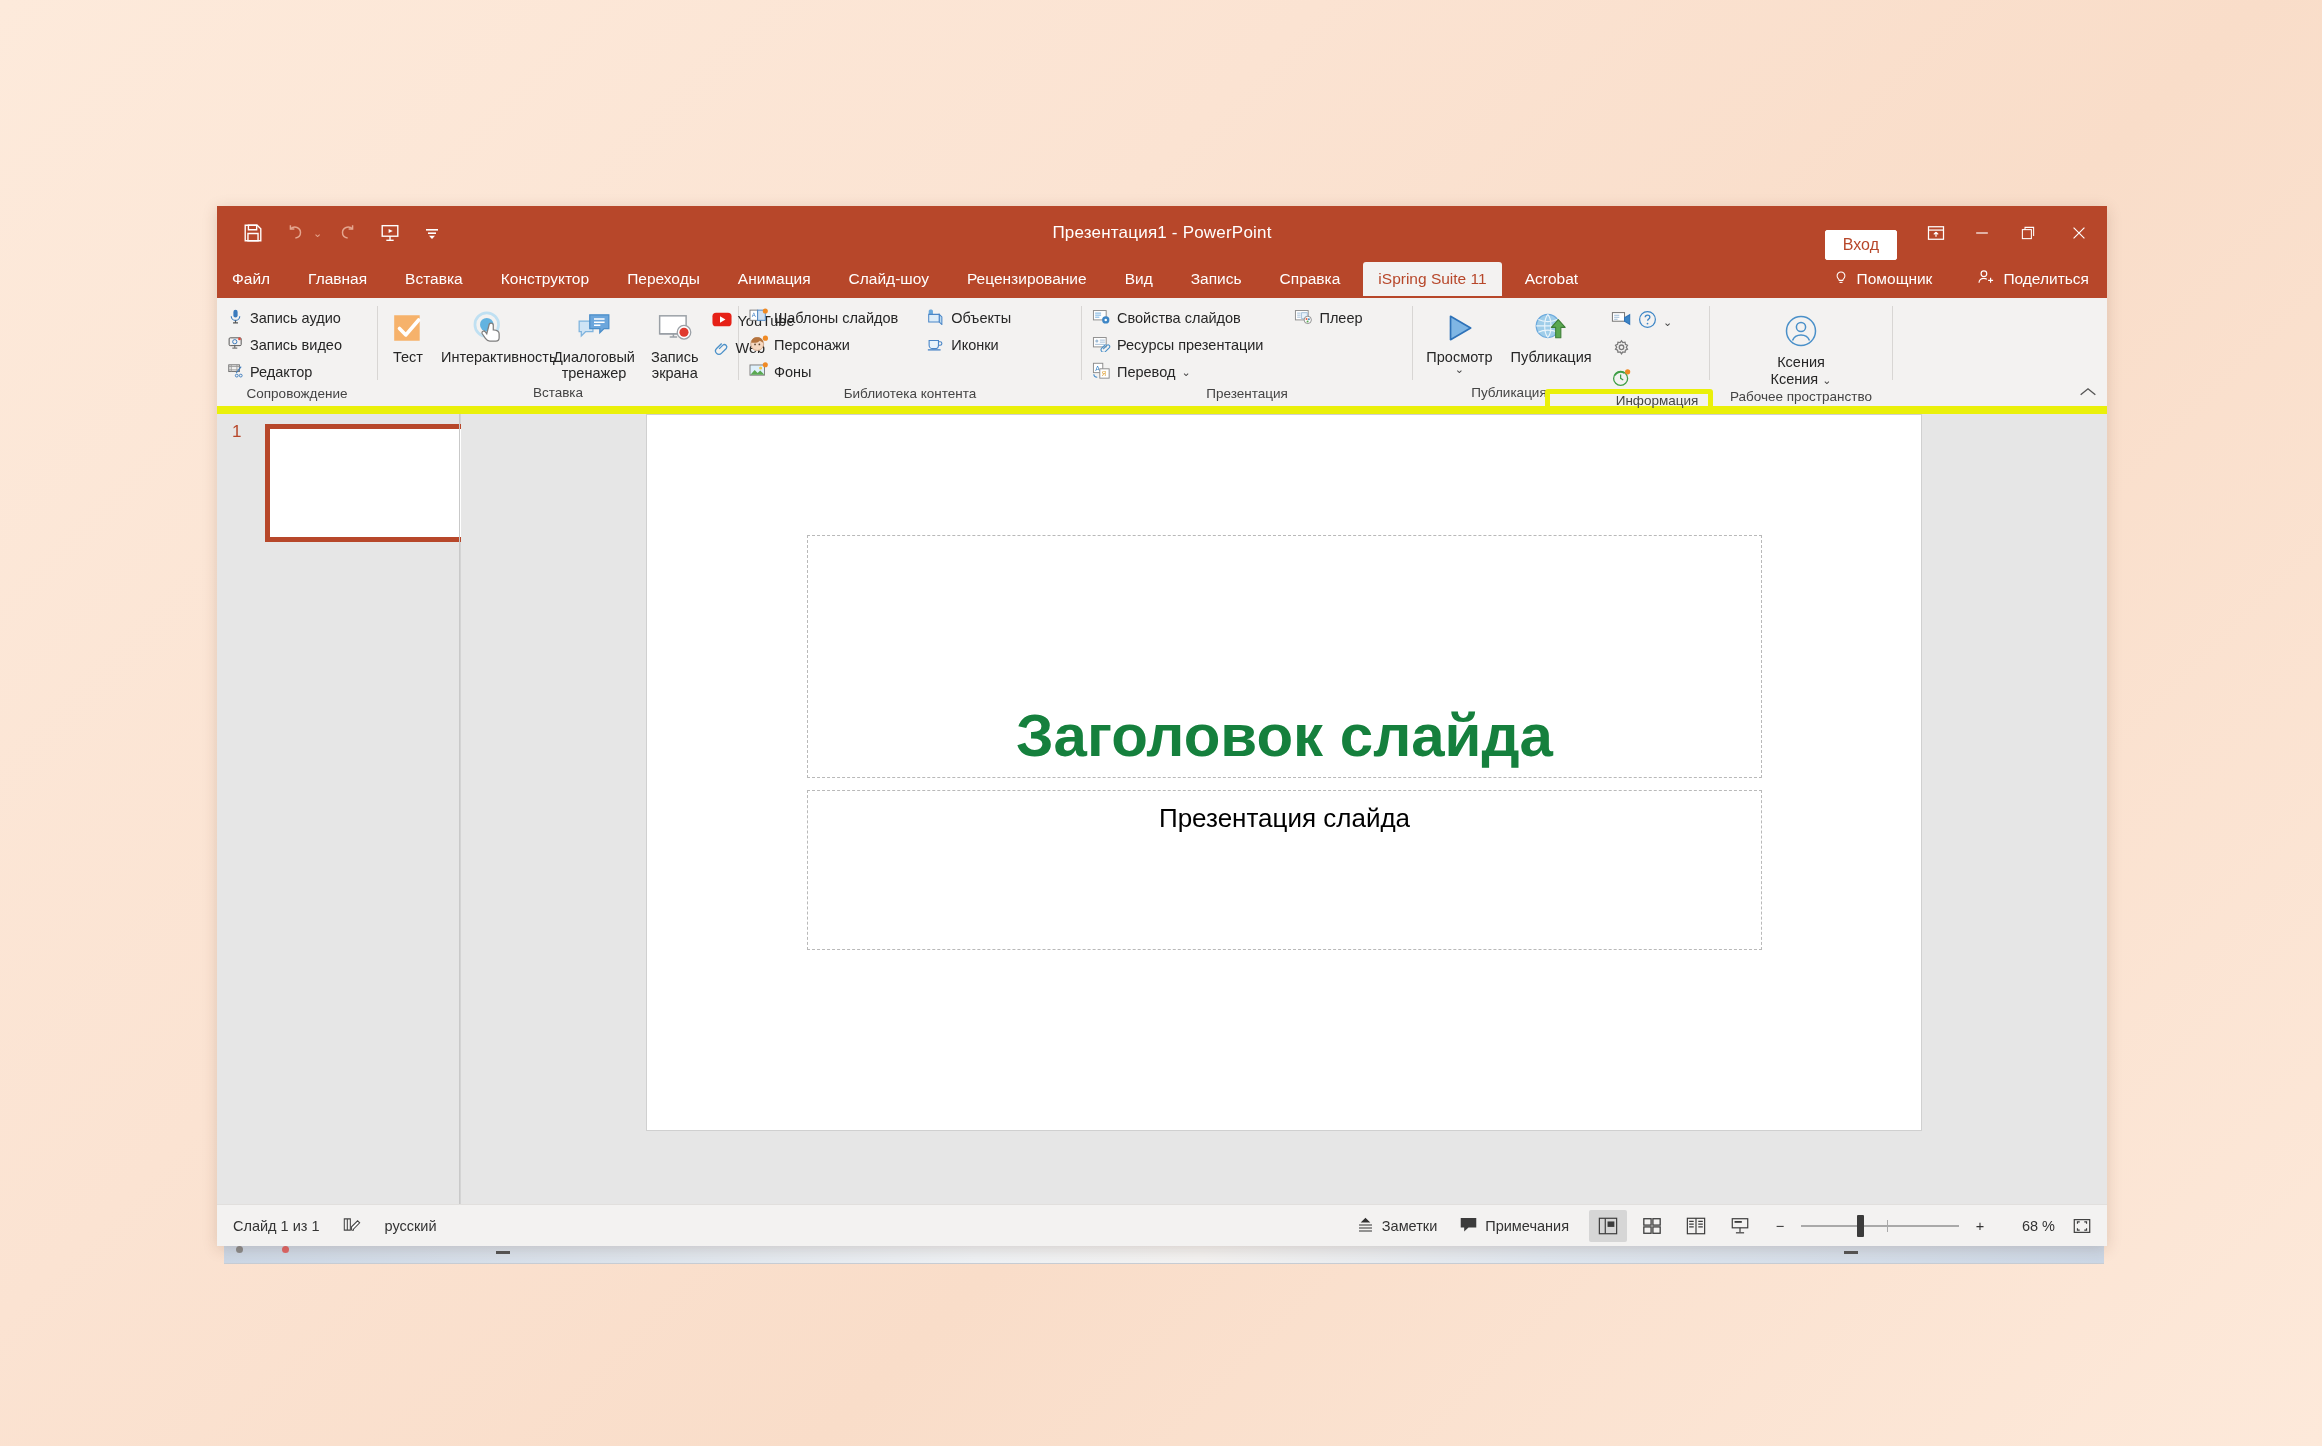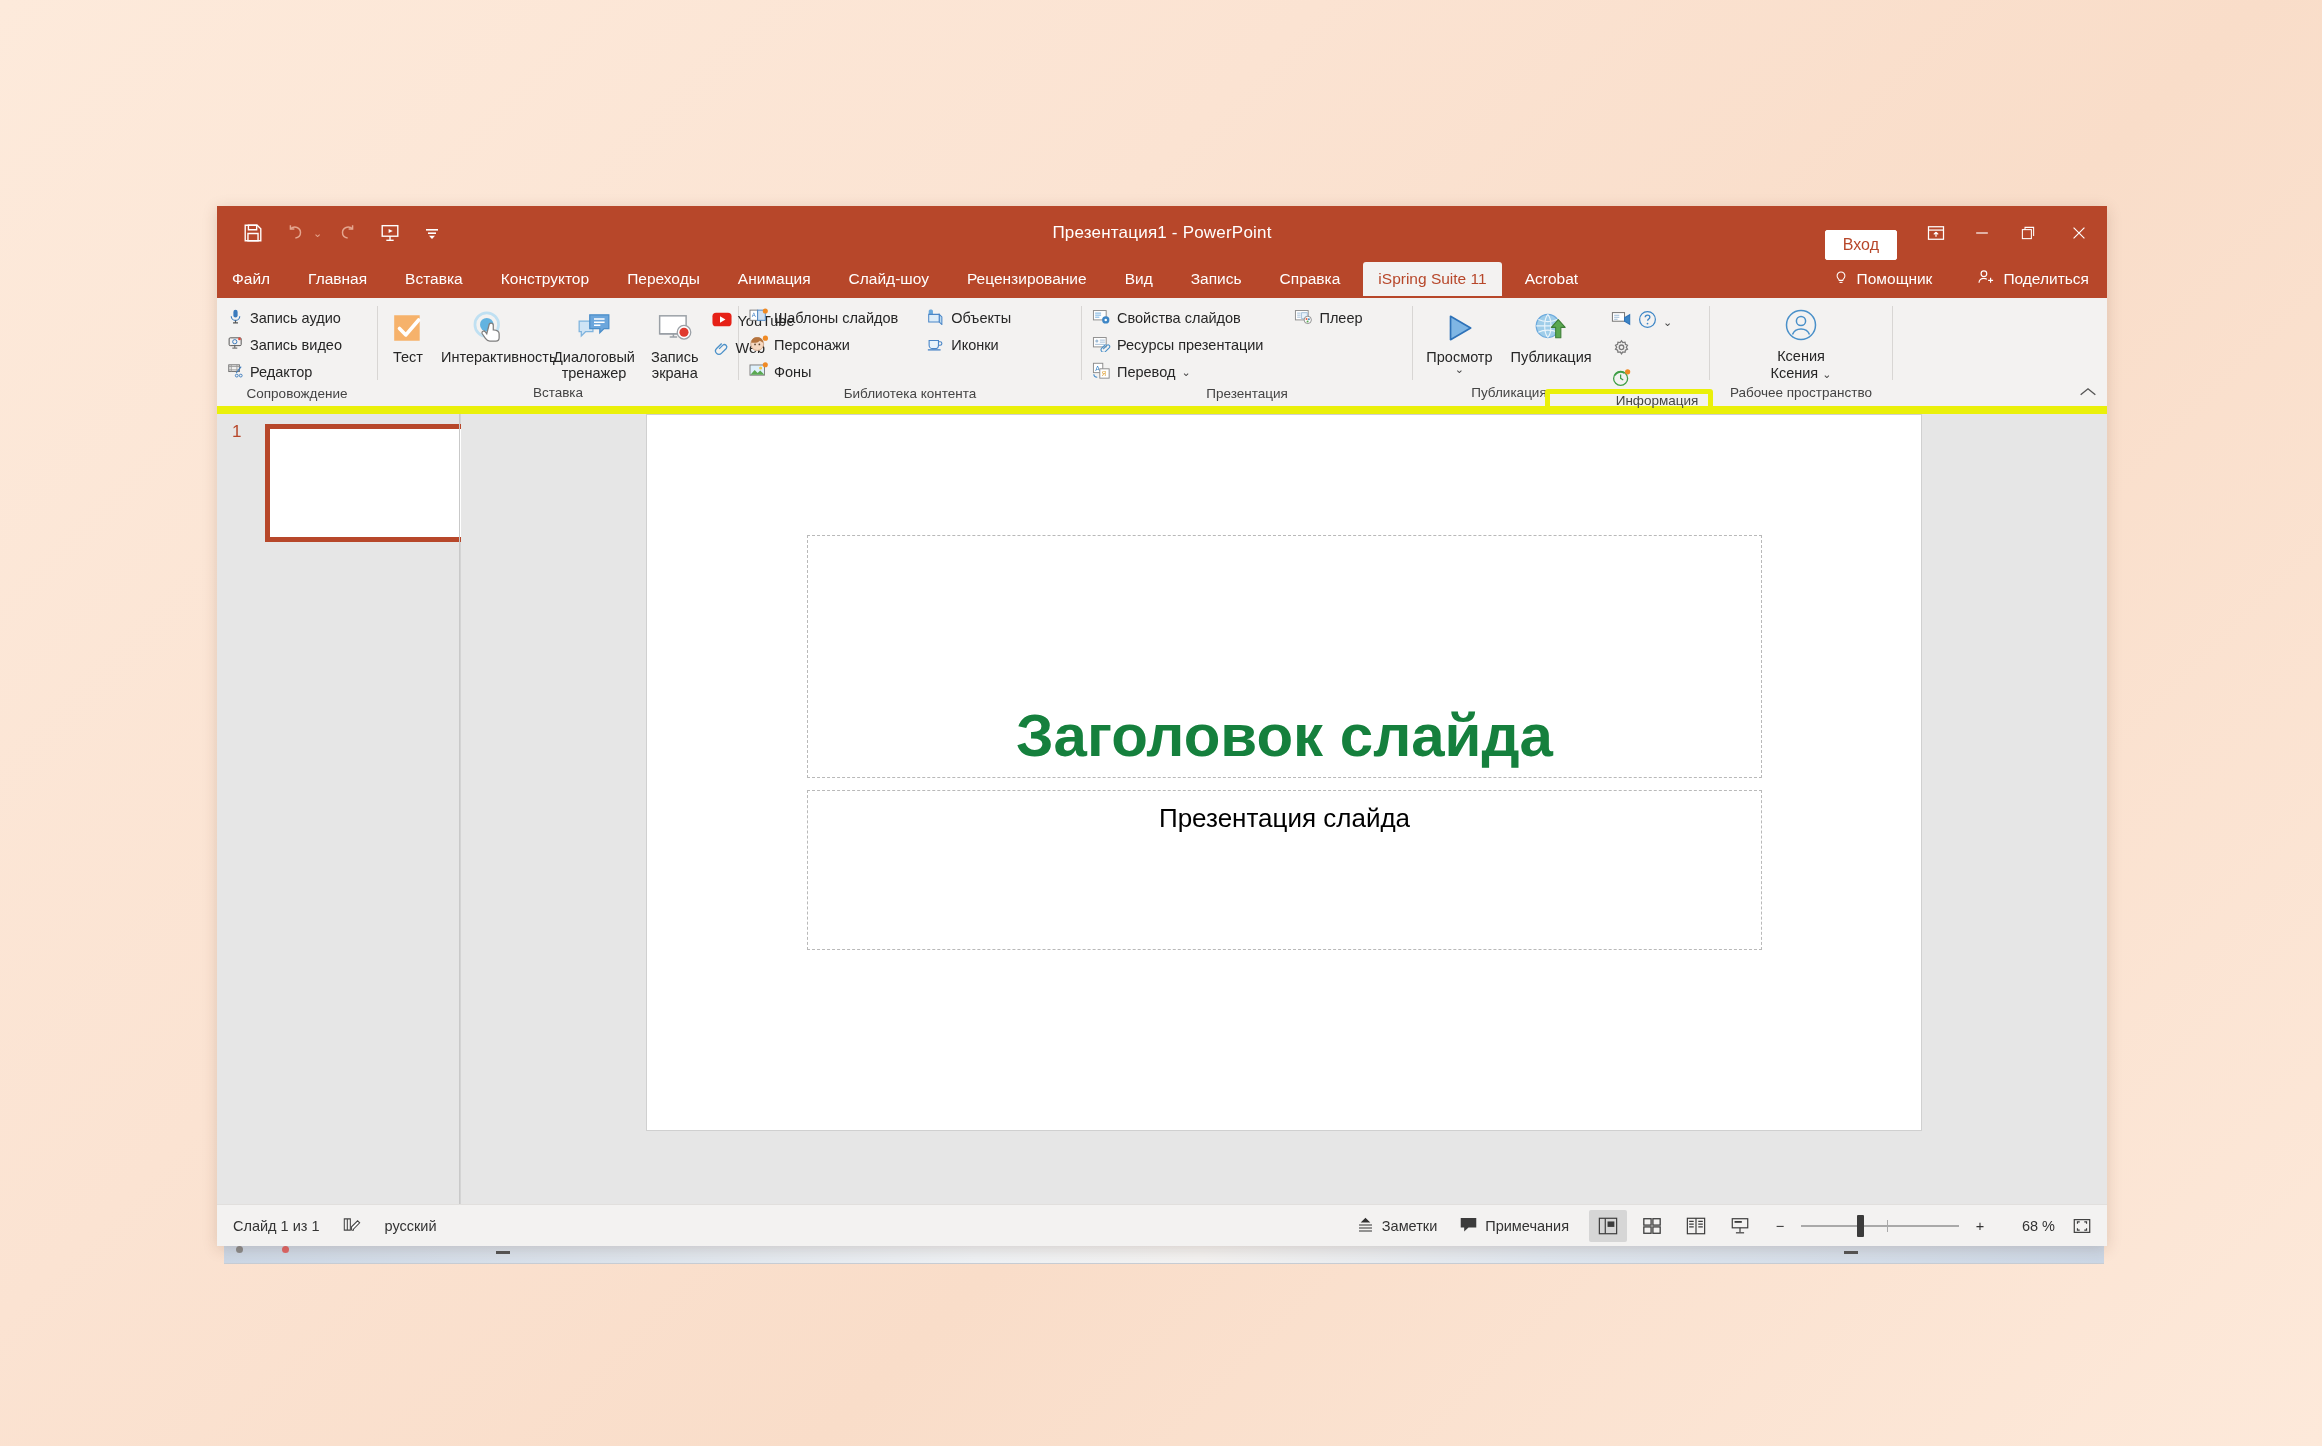--- a/index.html
+++ b/index.html
@@ -556,21 +556,21 @@
                 </svg>
               </span>
             </div>
           </div>
         </div>
         <div class="rlabel">Информация</div>
       </div>
 
       <div class="sep"></div>
 
-      <div class="rgroup" style="width:170px;">
+      <div class="rgroup" style="width:170px;margin-top:6px;">
         <div class="rbody" style="justify-content:center;width:100%;">
           <div class="acct">
             <span>
               <svg width="40" height="40" viewBox="0 0 40 40" fill="none" stroke="#4a90c9" stroke-width="1.5">
                 <circle cx="20" cy="20" r="14.5"></circle>
                 <circle cx="20" cy="16" r="4.6"></circle>
                 <path d="M11.5 29.5c1.4-3.8 4.6-5.6 8.5-5.6s7.1 1.8 8.5 5.6"></path>
               </svg>
             </span>
             <span class="nm">Ксения</span>

